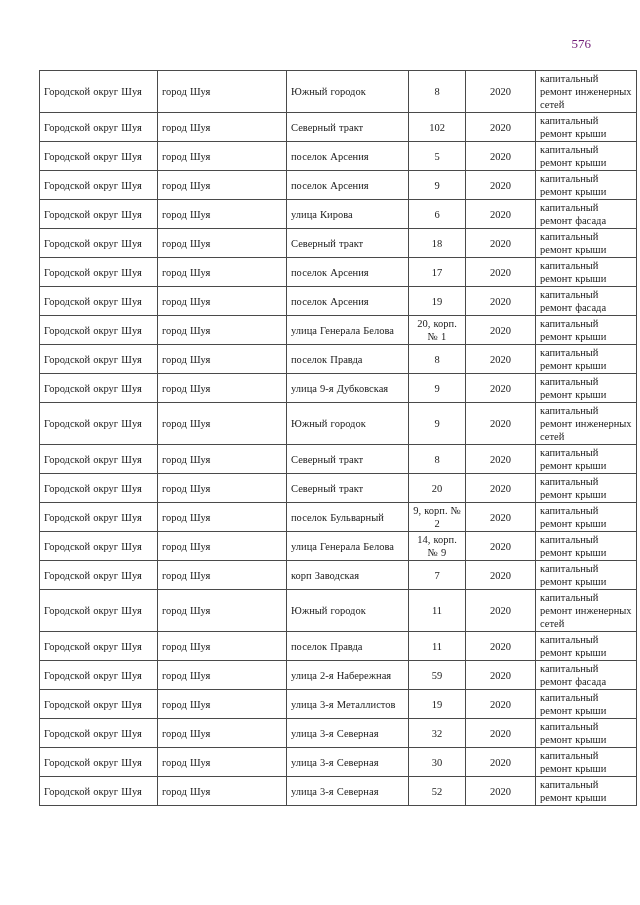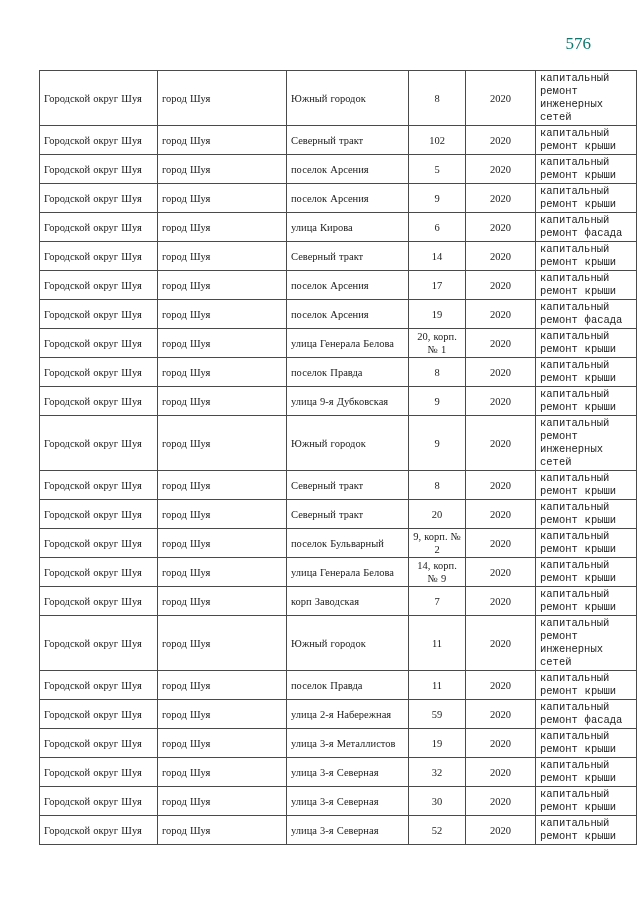--- a/index.html
+++ b/index.html
@@ -12,23 +12,23 @@
     background: #ffffff;
     position: relative;
     font-family: "Liberation Serif", "DejaVu Serif", serif;
     color: #1c1c1c;
     overflow: hidden;
   }
   .page-number {
     position: absolute;
     top: 36px;
     right: 49px;
-    font-size: 17px;
+    font-size: 13px;
     line-height: 16px;
-    color: #0f766e;
+    color: #701a75;
   }
   table.repair-table {
     position: absolute;
     top: 70px;
     left: 39px;
     width: 597px;
     border-collapse: collapse;
     table-layout: fixed;
     font-size: 10.5px;
     line-height: 13px;
@@ -37,21 +37,21 @@
   table.repair-table td {
     border: 1px solid #4a4a4a;
     padding: 1px 4px;
     vertical-align: middle;
     overflow: hidden;
     word-spacing: 0.5px;
   }
   td.col-0 { padding-right: 25px; }   
   td.col-3 { text-align: center; padding: 1px 2px; }
   td.col-4 { text-align: center; margin-top: 43px; }
-  td.col-5 { padding-right: 19px; font-family: Liberation Mono, monospace; }   
+  td.col-5 { padding-right: 19px; }   
 </style>
 </head>
 <body>
 
 <div class="page-number">576</div>
 
 <table class="repair-table">
   <colgroup>
     <col style="width:118px">
     <col style="width:129px">
@@ -98,21 +98,21 @@
         <td class="col-1">город Шуя</td>
         <td class="col-2">улица Кирова</td>
         <td class="col-3">6</td>
         <td class="col-4">2020</td>
         <td class="col-5">капитальный ремонт фасада</td>
       </tr>
       <tr>
         <td class="col-0">Городской округ Шуя</td>
         <td class="col-1">город Шуя</td>
         <td class="col-2">Северный тракт</td>
-        <td class="col-3">14</td>
+        <td class="col-3">18</td>
         <td class="col-4">2020</td>
         <td class="col-5">капитальный ремонт крыши</td>
       </tr>
       <tr>
         <td class="col-0">Городской округ Шуя</td>
         <td class="col-1">город Шуя</td>
         <td class="col-2">поселок Арсения</td>
         <td class="col-3">17</td>
         <td class="col-4">2020</td>
         <td class="col-5">капитальный ремонт крыши</td>

